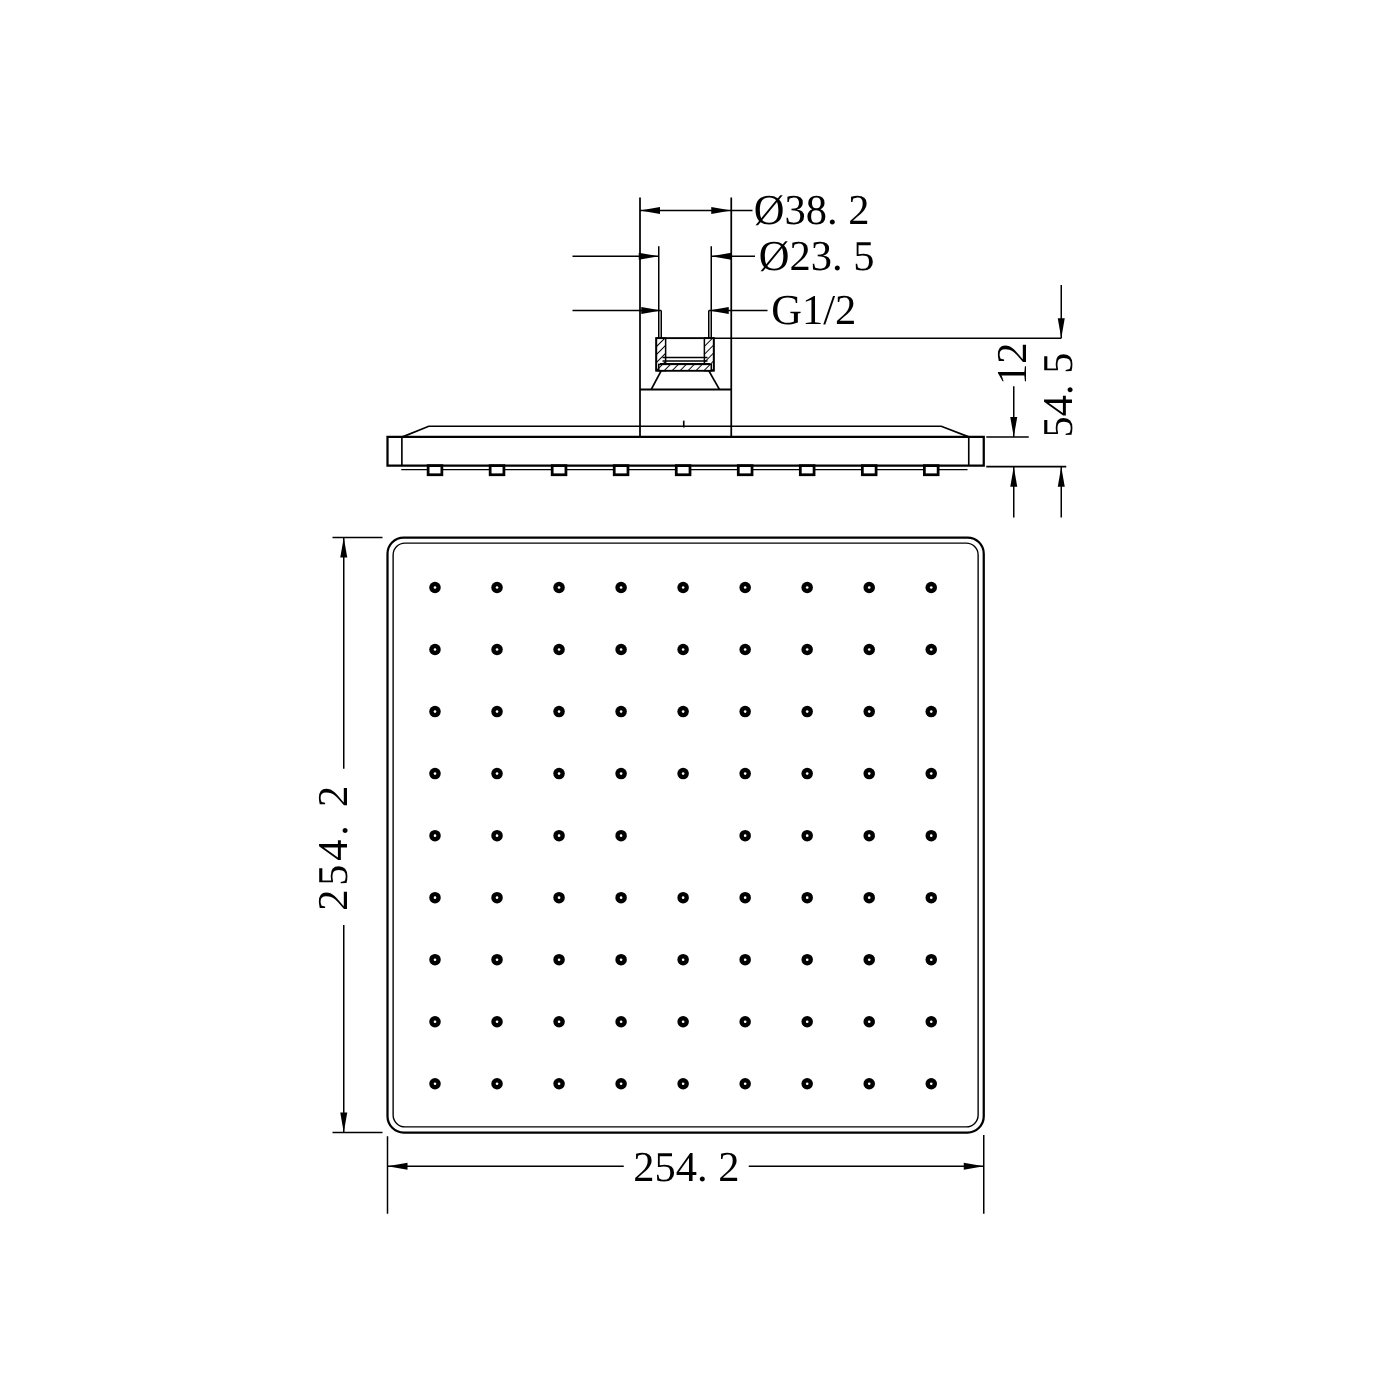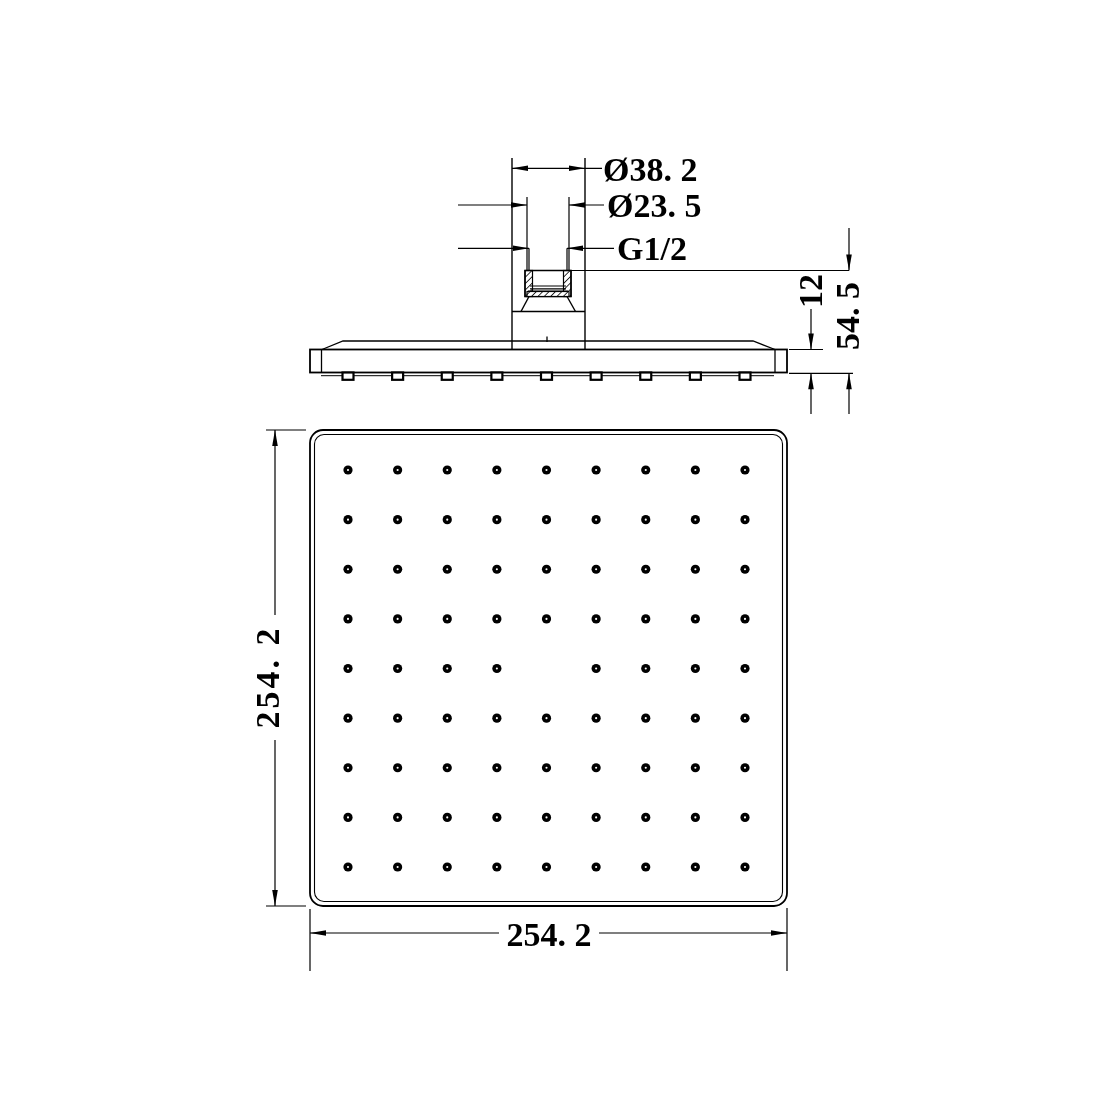--- a/index.html
+++ b/index.html
@@ -1,16 +1,16 @@
 <!DOCTYPE html>
 <html><head>
 <meta charset="utf-8">
 <style>
   html,body{margin:0;padding:0;background:#ffffff;}
-  .page{position:relative;width:1109px;height:1109px;background:#5eead4;overflow:hidden;font-weight:bold;}
+  .page{position:relative;width:1109px;height:1109px;background:#5eead4;overflow:hidden;}
   svg{display:block;}
   .dim-text{font-family:"Liberation Serif","DejaVu Serif",serif;font-size:34px;fill:#000;}
   .dim-text.spread{letter-spacing:3px;}
   .objline{stroke:#000;fill:none;}
   .dimline{stroke:#000;stroke-width:1.2;fill:none;}
   .arrow{fill:#000;stroke:none;}
 </style>
 </head>
 <body>
 

